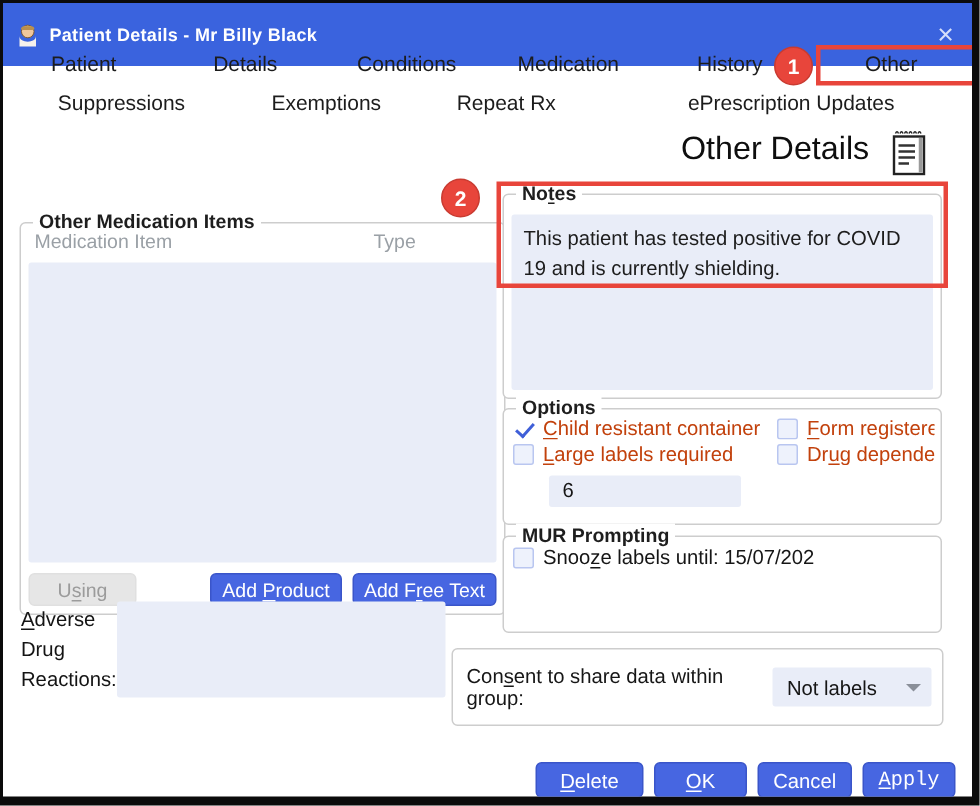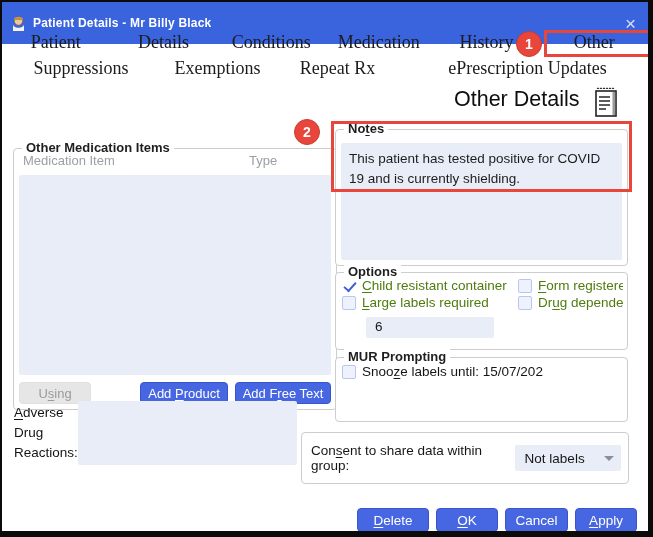--- a/index.html
+++ b/index.html
@@ -14,21 +14,21 @@
     position:relative;width:653px;height:537px;background:#fff;
     border:2px solid #0b0b0b;border-right-width:5px;border-bottom-width:6px;
     overflow:hidden;
   }
   
   .titlebar{position:absolute;left:0;right:0;top:0;height:42px;background:var(--accent_blue);
     display:flex;align-items:center;padding:0 8px;gap:6px;}
   .titlebar .title{color:#fff;font-size:12px;font-weight:bold;letter-spacing:.2px;}
   .close-btn{margin-left:auto;color:#d6dffa;font-size:19px;line-height:1;cursor:default;padding:0 4px;}
   
-  .tabrow{position:absolute;left:0;right:0;display:grid;align-items:center;font-size:18px;color:#1c1c1c;font-family:Liberation Serif, serif;}
+  .tabrow{position:absolute;left:0;right:0;display:grid;align-items:center;font-size:14px;color:#1c1c1c;}
   .tabrow-1{top:27px;height:26px;grid-template-columns:repeat(6,1fr);}
   .tabrow-2{top:53px;height:26px;grid-template-columns:158px 115px 125px 255px;}
   .tab{text-align:center;cursor:default;}
   
   .step-badge{position:absolute;width:26px;height:26px;border-radius:50%;
     background:var(--annotation_red);border:1px solid #c93b31;color:#fff;font-weight:bold;
     font-size:14px;display:flex;align-items:center;justify-content:center;z-index:9;}
   .anno-box{position:absolute;border:3px solid var(--annotation_red);z-index:8;pointer-events:none;}
   
   .page-heading{position:absolute;left:452px;top:85px;font-size:21.5px;color:#0e0e0e;}
@@ -53,21 +53,21 @@
   
   .adverse-label{position:absolute;left:12px;top:401px;width:64px;font-size:13.5px;
     line-height:20px;color:#141414;}
   .adverse-input{position:absolute;left:76px;top:399px;width:219px;height:64px;
     background:var(--field_lavender);border-radius:2px;}
   
   .notes-text{position:absolute;left:5px;top:13px;width:281px;height:117px;
     background:var(--field_lavender);padding:6px 8px;font-size:13.5px;color:#1d1d1d;line-height:1.45;border-radius:2px;}
   
   .optgrid{position:absolute;left:6px;top:5px;right:4px;display:grid;
-    grid-template-columns:176px 1fr;row-gap:2px;font-size:13.5px;color:#4d7c0f;}
+    grid-template-columns:176px 1fr;row-gap:2px;font-size:13.5px;color:#c2410c;}
   .chk-item{display:flex;align-items:center;gap:6px;white-space:nowrap;overflow:hidden;}
   .chk{width:14px;height:14px;flex:0 0 14px;border:1px solid #b9c6f0;background:#eef2fc;
     border-radius:2px;position:relative;}
   .chk.checked{border-color:transparent;background:transparent;}
   .chk.checked::after{content:"";position:absolute;left:1px;top:2px;width:10px;height:5px;
     border-left:2.5px solid #3f5fd8;border-bottom:2.5px solid #3f5fd8;transform:rotate(-48deg);}
   .interaction-row{position:absolute;left:6px;top:44px;right:6px;display:flex;align-items:flex-start;
     font-size:13.5px;color:#161616;}
   .interaction-label{width:132px;line-height:17px;}
   .interaction-input{margin-left:24px;width:128px;height:21px;background:var(--field_lavender);
@@ -215,17 +215,17 @@
 
   <div class="btn footer-btn" style="left:355px;width:72px;">
     <span><span></span><u>D</u><span>elete</span></span>
   </div>
   <div class="btn footer-btn" style="left:434px;width:62px;">
     <span><span></span><u>O</u><span>K</span></span>
   </div>
   <div class="btn footer-btn" style="left:503px;width:63px;">
     <span><span>Cancel</span><u></u><span></span></span>
   </div>
-  <div class="btn footer-btn" style="left:573px;width:62px;">
+  <div class="btn footer-btn" style="left:573px;width:62px;font-family:Liberation Mono, monospace;">
     <span><span></span><u>A</u><span>pply</span></span>
   </div>
 
 </div>
 
 </body></html>

